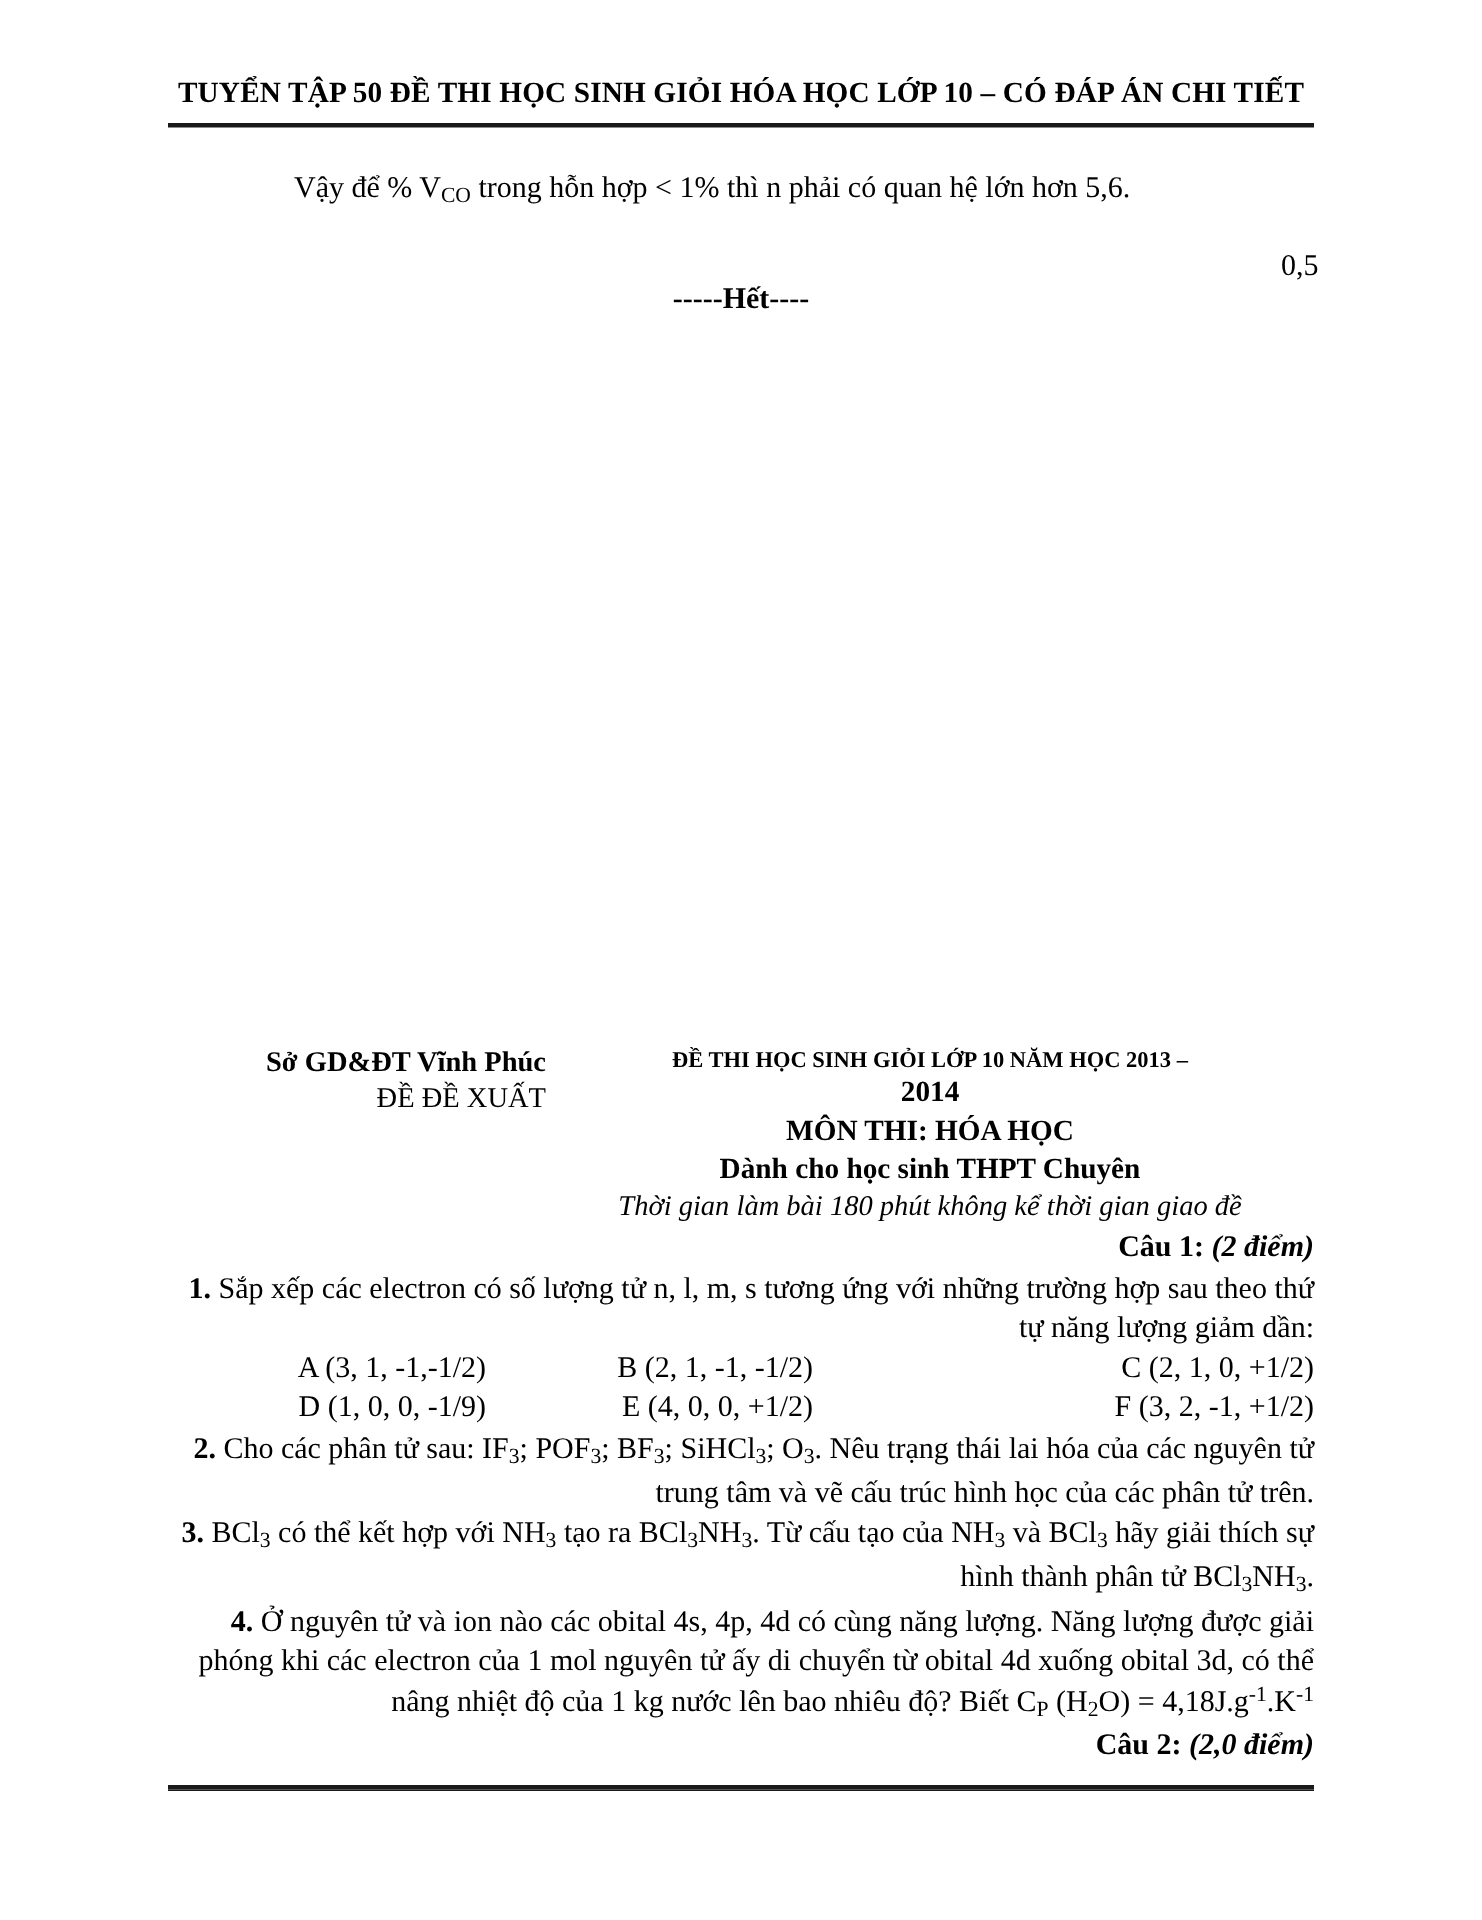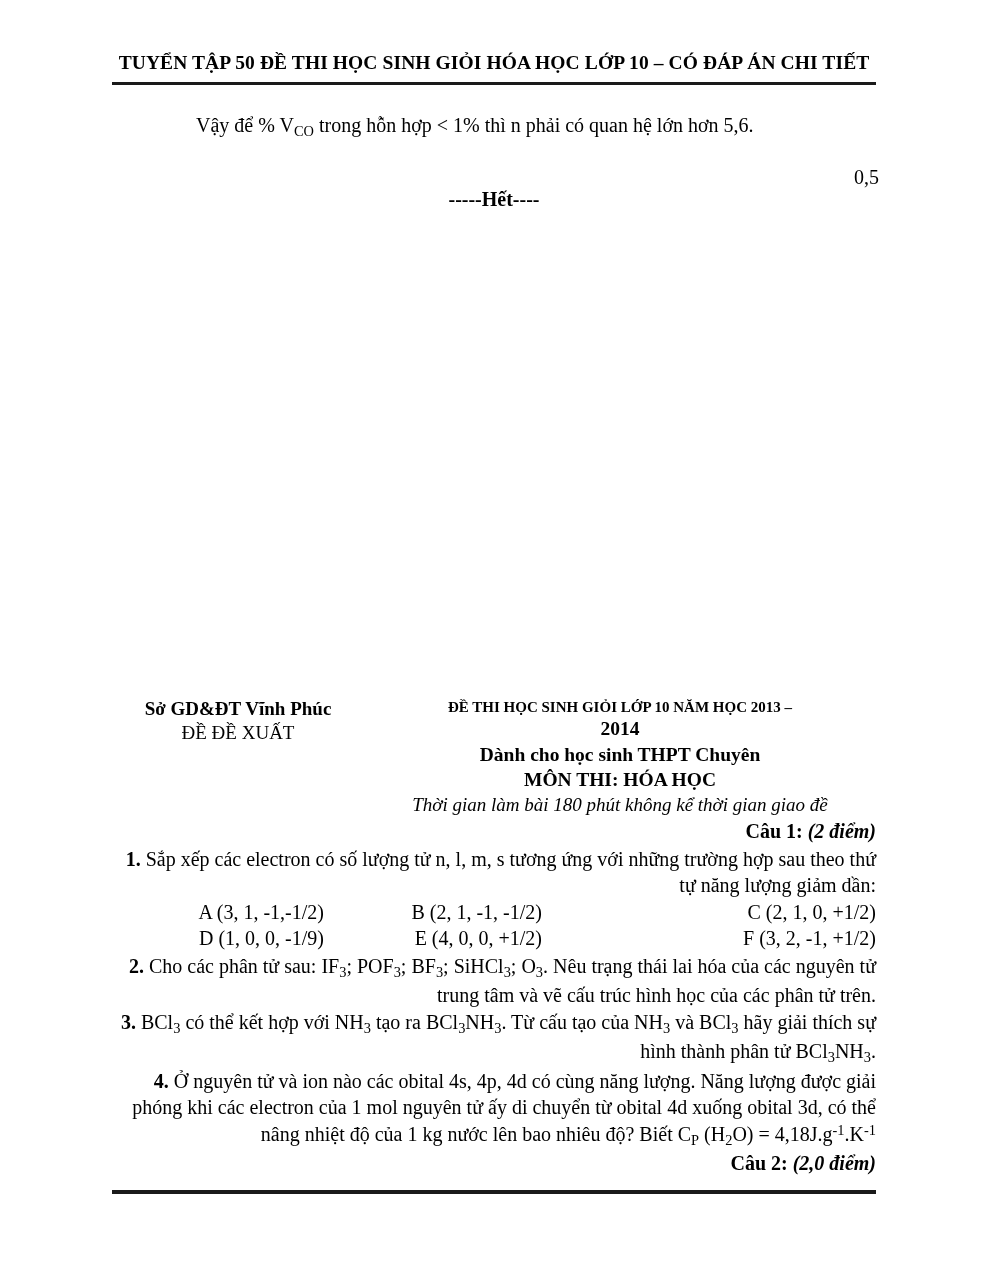--- a/index.html
+++ b/index.html
@@ -73,21 +73,21 @@
     top: 698px;
     left: 112px;
     width: 764px;
   }
   .exam-head-row {
     display: flex;
     align-items: flex-start;
   }
   .exam-left {
     width: 252px;
-    text-align: center;
+    text-align: right;
     flex: 0 0 252px;
   }
   .exam-left .l1 {
     font-weight: bold;
     font-size: 19px;
     white-space: nowrap;
   }
   .exam-left .l2 {
     font-size: 19px;
     margin-top: 2px;
@@ -175,22 +175,22 @@
 
   <div class="exam-head">
     <div class="exam-head-row">
       <div class="exam-left">
         <div class="l1">Sở GD&amp;ĐT Vĩnh Phúc</div>
         <div class="l2">ĐỀ ĐỀ XUẤT</div>
       </div>
       <div class="exam-right">
         <div class="r1">ĐỀ THI HỌC SINH GIỎI LỚP 10 NĂM HỌC 2013 –</div>
         <div class="r2">2014</div>
+        <div class="r3">MÔN THI: HÓA HỌC</div>
         <div class="r3">Dành cho học sinh THPT Chuyên</div>
-        <div class="r3">MÔN THI: HÓA HỌC</div>
         <div class="r4">Thời gian làm bài 180 phút không kể thời gian giao đề</div>
       </div>
     </div>
   </div>
 
   <div class="questions">
 
     <div class="q-title">
       <span class="lead">Câu 1:</span><span> (2 điểm)</span>
     </div>

